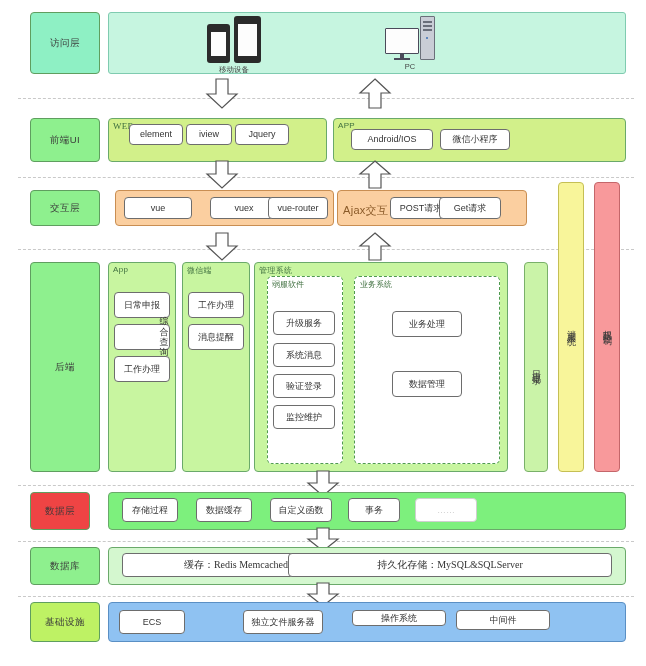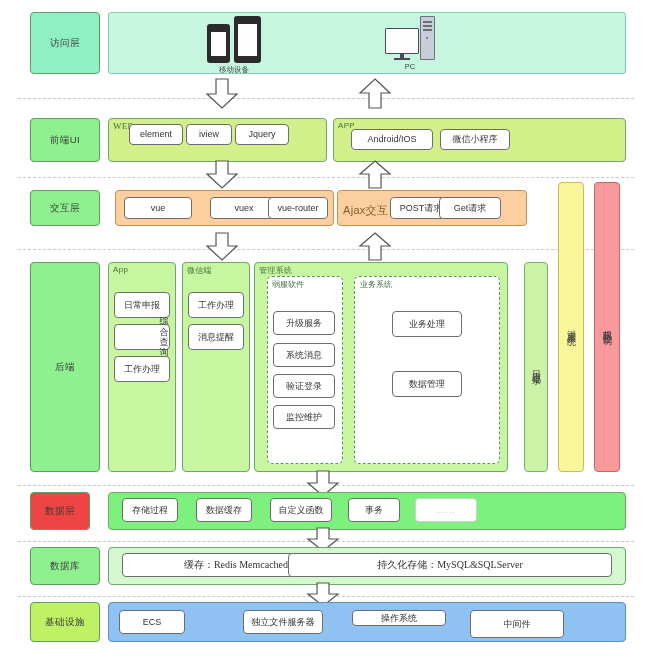--- a/index.html
+++ b/index.html
@@ -249,15 +249,15 @@
   </svg>
 
   <div class="layer-label" style="left:30px;top:602px;width:70px;height:40px;background:#bef264;">
     <span>基础设施</span>
   </div>
   <div class="group" style="left:108px;top:602px;width:518px;height:40px;background:#8fc2f2;border-color:#5a8fc4;">
   </div>
   <div class="chip" style="left:119px;top:610px;width:66px;height:24px;">ECS</div>
   <div class="chip" style="left:243px;top:610px;width:80px;height:24px;">独立文件服务器</div>
   <div class="chip" style="left:352px;top:610px;width:94px;height:16px;">操作系统</div>
-  <div class="chip" style="left:470px;top:610px;width:94px;height:28px;">中间件</div>
+  <div class="chip" style="left:456px;top:610px;width:94px;height:20px;">中间件</div>
 
 </div>
 
 </body></html>

